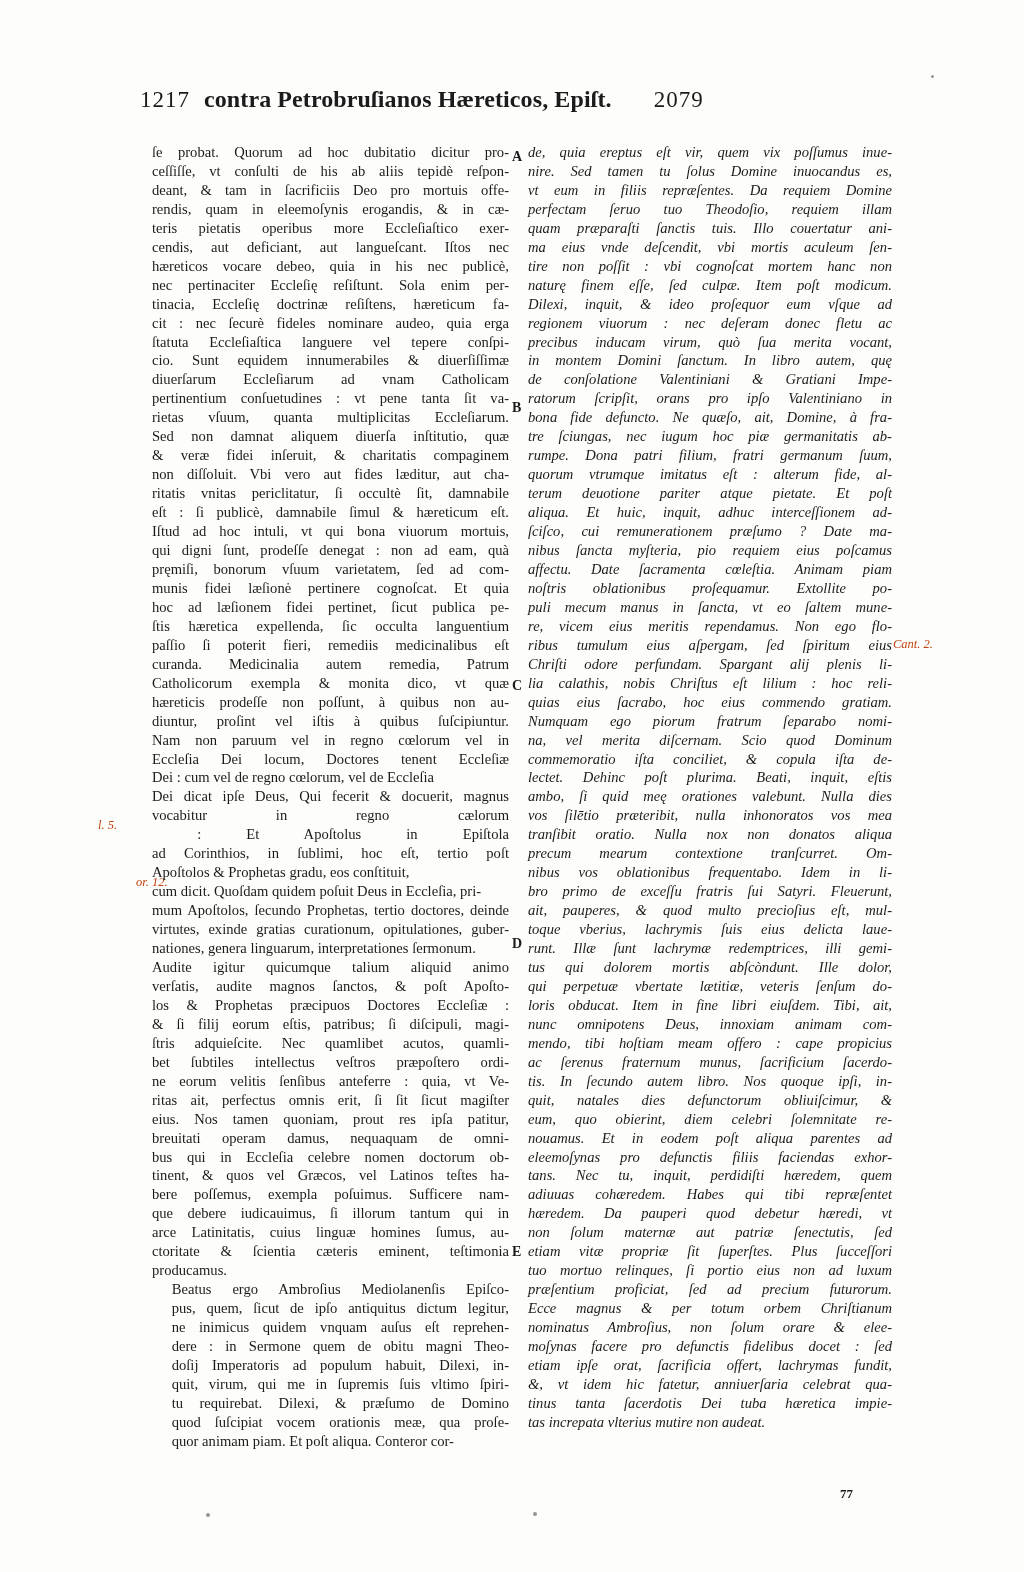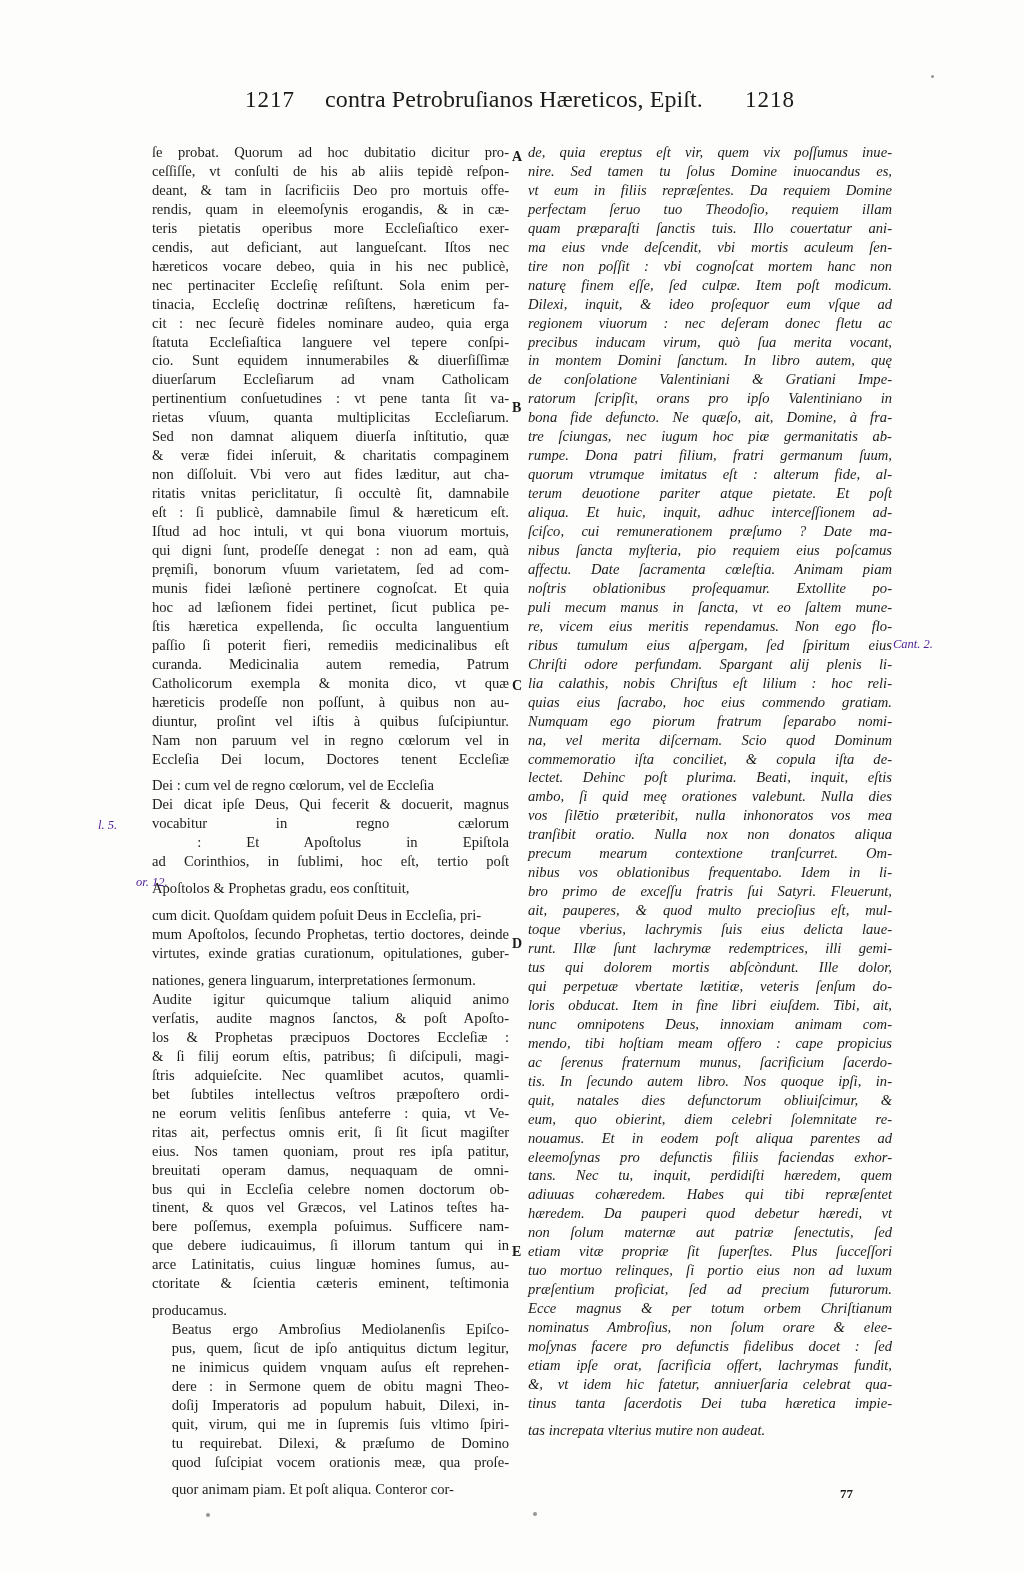--- a/index.html
+++ b/index.html
@@ -22,34 +22,35 @@
 
   
   #running-head {
     position: absolute;
     left: 140px;
     top: 86px;
     width: 760px;
     height: 34px;
     display: flex;
     align-items: baseline;
-    justify-content: center;
+    justify-content: flex-start;
   }
   .folio {
     font-size: 23px;
     letter-spacing: 1px;
     font-variant: small-caps;
     white-space: nowrap;
   }
   #head-title {
     font-size: 24px;
     white-space: nowrap;
-    margin-left: 30px;
+    margin-left: 14px;
     margin-right: 42px;
     letter-spacing: 0.1px;
+    font-weight: bold;
   }
 
   
   #body-area {
     position: absolute;
     left: 0;
     top: 143px;
     width: 1024px;
     height: 1360px;
   }
@@ -76,38 +77,37 @@
 
   
   .ln {
     display: block;
     text-align: justify;
     text-align-last: justify;
     white-space: pre-wrap;
   }
   .ln.last {
     text-align-last: left;
-    margin-top: 8px;
   }
 
   
   .sec-letter {
     position: absolute;
     font-size: 14px;
     font-weight: bold;
     font-family: "Liberation Serif", "DejaVu Serif", serif;
     color: #1b1b1b;
   }
 
   
   .margin-note {
     position: absolute;
     font-size: 12.5px;
     font-style: italic;
-    color: #4c1d95;
+    color: #c2410c;
     white-space: nowrap;
   }
   .margin-note.left  { left: 98px; text-align: center; }
   .margin-note.right { left: 893px; text-align: left; }
 
   
   #signature {
     position: absolute;
     left: 840px;
     top: 1486px;
@@ -124,21 +124,21 @@
   }
 </style>
 </head>
 <body>
 
 <div id="page">
 
   <div id="running-head">
     <span class="folio">1217</span>
     <span id="head-title">contra Petrobruſianos Hæreticos, Epiſt.</span>
-    <span class="folio">1218</span>
+    <span class="folio">2079</span>
   </div>
 
   <div class="margin-note left" style="top:818px;">l. 5.</div>
   <div class="margin-note left" style="top:875px;margin-left:38px;">or. 12.</div>
   <div class="margin-note right" style="top:637px;">Cant. 2.</div>
 
   <div class="sec-letter" style="left:512px; top:149px;">A</div>
   <div class="sec-letter" style="left:512px; top:400px;">B</div>
   <div class="sec-letter" style="left:512px; top:678px;">C</div>
   <div class="sec-letter" style="left:512px; top:936px;">D</div>

